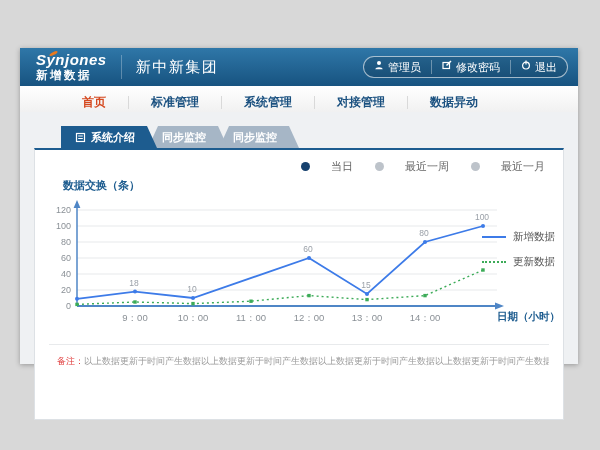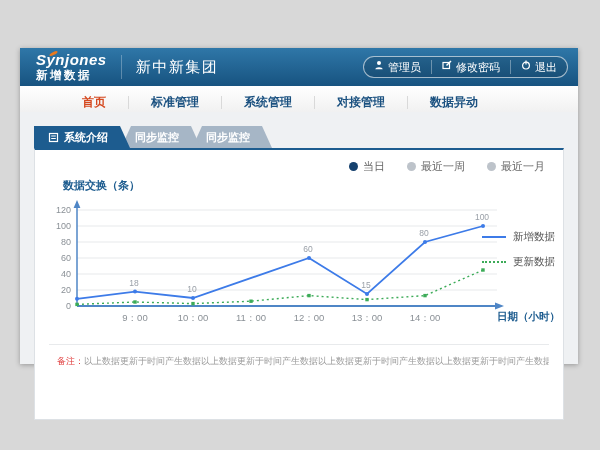--- a/index.html
+++ b/index.html
@@ -42,37 +42,37 @@
     font-size:12px; font-weight:bold; color:#1b5180; padding:0 22px;
     line-height:13px; border-right:1px solid #d9d9d9; cursor:pointer; white-space:nowrap;margin-top:7px;
   }
   .nav-item:last-child { border-right:none; }
   .nav-item.active { color:#d54a21; }
   
   .content {
     position:absolute; top:64px; bottom:0; left:0; right:0;
     background:#eff1f3; padding:14px 14px 0; box-sizing:border-box;
   }
-  .tabs { display:flex; height:22px; position:relative; }
+  .tabs { display:flex; height:22px; position:relative;margin-left:27px; }
   .tab {
     height:22px; color:#fff; font-size:11px; font-weight:bold;
     padding:0 22px 0 14px; background:#a6b6c6; margin-right:-9px;
     display:flex; align-items:center; gap:5px; cursor:pointer; position:relative;
     clip-path:polygon(10px 0, calc(100% - 10px) 0, 100% 100%, 0 100%);
   }
   .tab.active { background:#1d5c8f; z-index:3; clip-path:polygon(0 0, calc(100% - 10px) 0, 100% 100%, 0 100%); }
   .tab:nth-child(2) { z-index:2; }
   .tab:nth-child(3) { z-index:1; }
   .panel {
     position:relative; background:#fff; border:1px solid #dde1e5;
     border-top:2px solid #1d5c8f; height:272px; box-sizing:border-box;
     padding:8px 14px 0;
   }
   .radio-row { display:flex; justify-content:flex-end; align-items:center; gap:22px; height:16px; padding-right:4px; }
-  .radio-opt { display:flex; align-items:center; gap:5px; font-size:11px; color:#666; cursor:pointer;text-align:right; }
+  .radio-opt { display:flex; align-items:center; gap:21px; font-size:11px; color:#666; cursor:pointer;text-align:right; }
   .radio-dot { width:9px; height:9px; border-radius:50%; background:#bdc3ca; }
   .radio-opt.selected .radio-dot { background:#16416e; }
   .ylabel { color:#1d5c8f; font-size:11px; font-weight:bold; margin:4px 0 0 14px; height:14px; }
   .chart-wrap { position:relative; height:146px; margin-top:2px; }
   .legend { position:absolute; right:8px; top:80px; }
   .legend-row { display:flex; align-items:center; gap:7px; margin-bottom:11px; }
   .legend-swatch { width:24px; height:0; border-top:2px solid #3d7be8; }
   .legend-label { font-size:10.5px; color:#555; }
   .xlabel { position:absolute; left:462px; top:160px; color:#1d5c8f; font-size:10.5px; font-weight:bold; white-space:nowrap; }
   .note {

